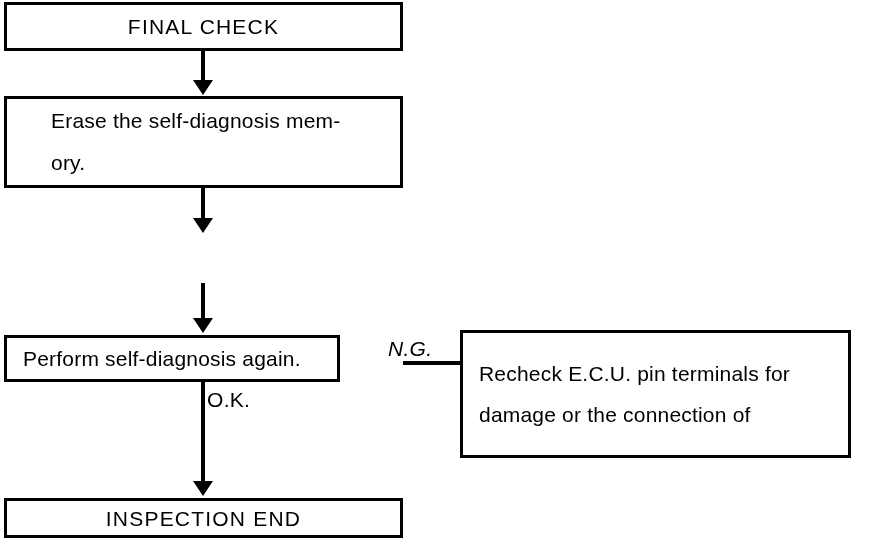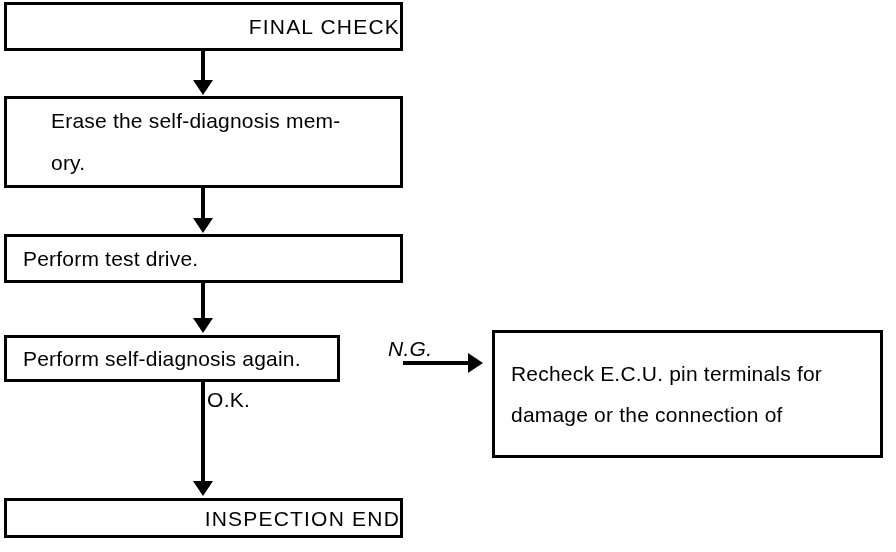--- a/index.html
+++ b/index.html
@@ -28,21 +28,21 @@
     flex-direction: column;
     justify-content: center;
   }
   .node .line {
     font-size: 21px;
     line-height: 25px;
     white-space: pre;
     letter-spacing: 0.2px;
   }
   .node.center {
-    align-items: flex-end;
+    align-items: center;
   }
   .node.center .line {
     font-size: 21px;
     letter-spacing: 1.2px;
   }
   .node.left {
     align-items: flex-start;
   }
   .node.left .line {
     padding-left: 16px;
@@ -103,41 +103,38 @@
   <div class="arrow-down" style="left:193px; top:80px;"></div>
 
   <div class="node left multi" style="left:4px; top:96px; width:399px; height:92px;">
     <div class="line">Erase the self-diagnosis mem-</div>
     <div class="line">ory.</div>
   </div>
 
   <div class="v-line" style="left:201px; top:188px; height:33px;"></div>
   <div class="arrow-down" style="left:193px; top:218px;"></div>
 
-  <div class="node left" style="left:4px; top:234px; width:399px; height:49px;">
-    <div class="line">Perform test drive.</div>
-  </div>
 
   <div class="v-line" style="left:201px; top:283px; height:38px;"></div>
   <div class="arrow-down" style="left:193px; top:318px;"></div>
 
   <div class="node left" style="left:4px; top:335px; width:336px; height:47px;">
     <div class="line">Perform self-diagnosis again.</div>
   </div>
 
   <div class="h-line" style="left:403px; top:361px; width:68px;"></div>
   <div class="arrow-right" style="left:468px; top:353px;"></div>
   <div class="edge-label" style="left:388px; top:338px;font-style:italic;">N.G.</div>
 
   <div class="v-line" style="left:201px; top:382px; height:101px;"></div>
   <div class="arrow-down" style="left:193px; top:481px;"></div>
   <div class="edge-label" style="left:207px; top:389px;">O.K.</div>
 
   <div class="node center" style="left:4px; top:498px; width:399px; height:40px;">
     <div class="line">INSPECTION END</div>
   </div>
 
-  <div class="node left multi3" style="left:492px; top:330px; width:391px; height:128px;">
+  <div class="node left multi3" style="left:460px; top:330px; width:391px; height:128px;">
     <div class="line">Recheck E.C.U. pin terminals for</div>
     <div class="line">damage or the connection of</div>
   </div>
 
 </div>
 
 </body></html>

